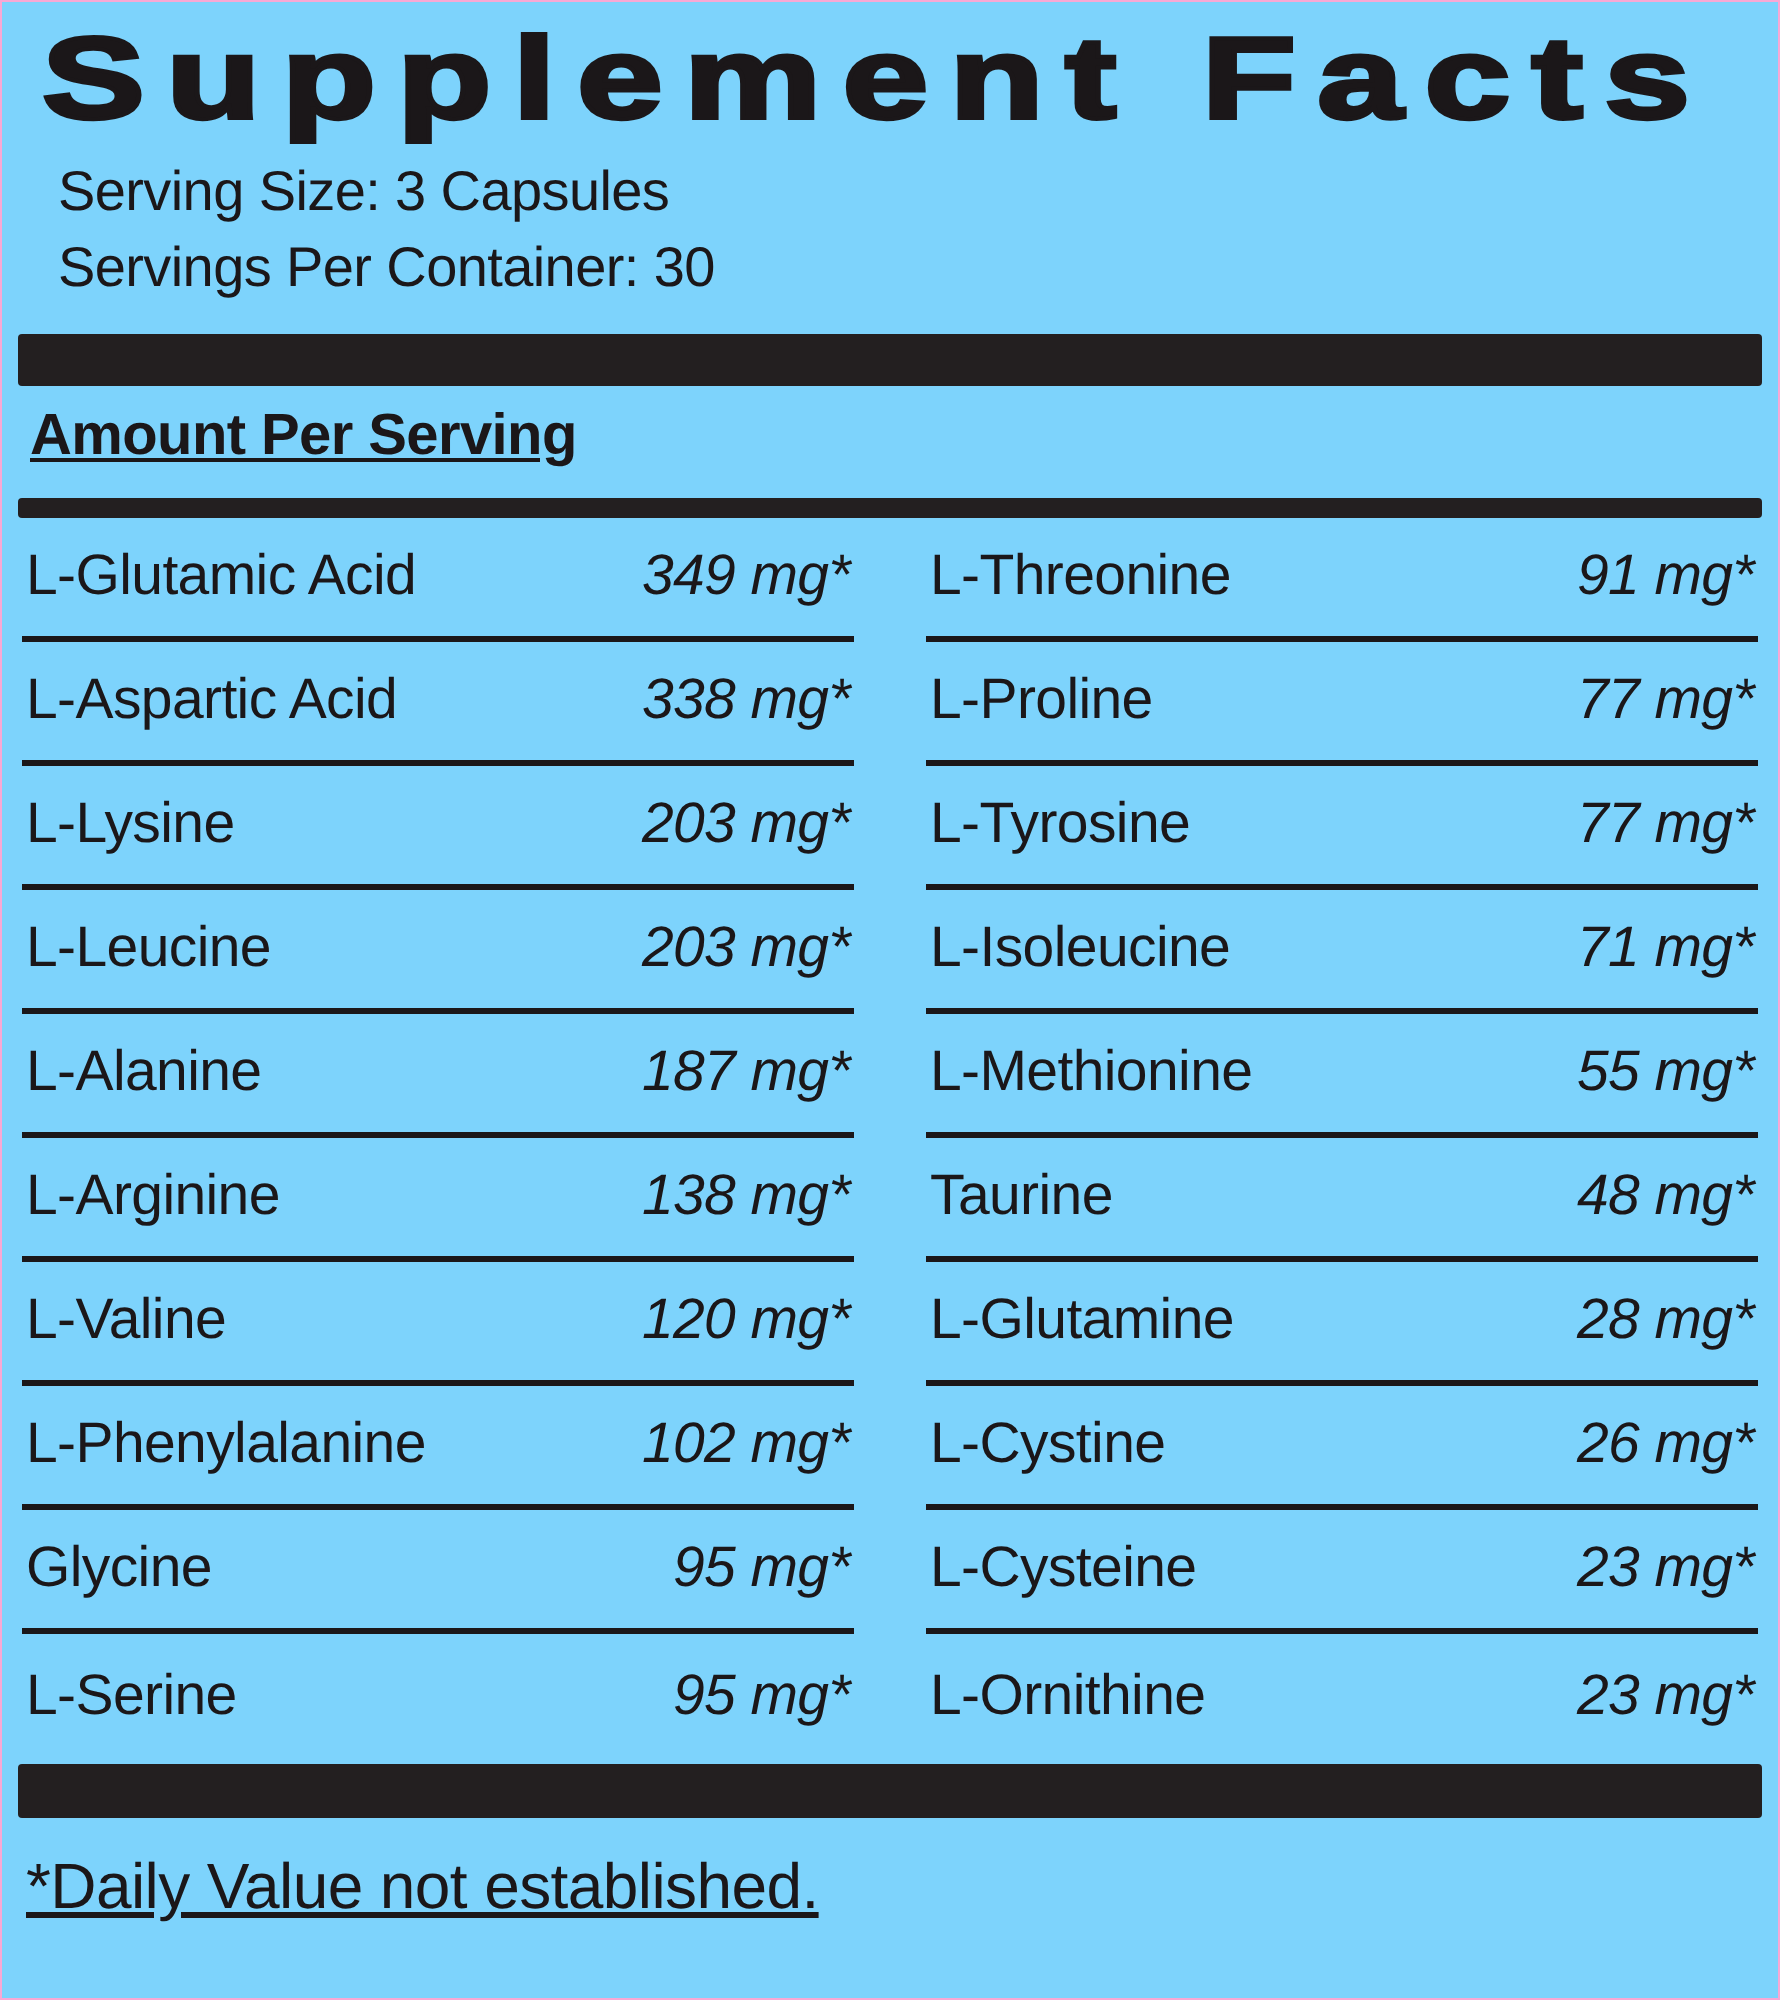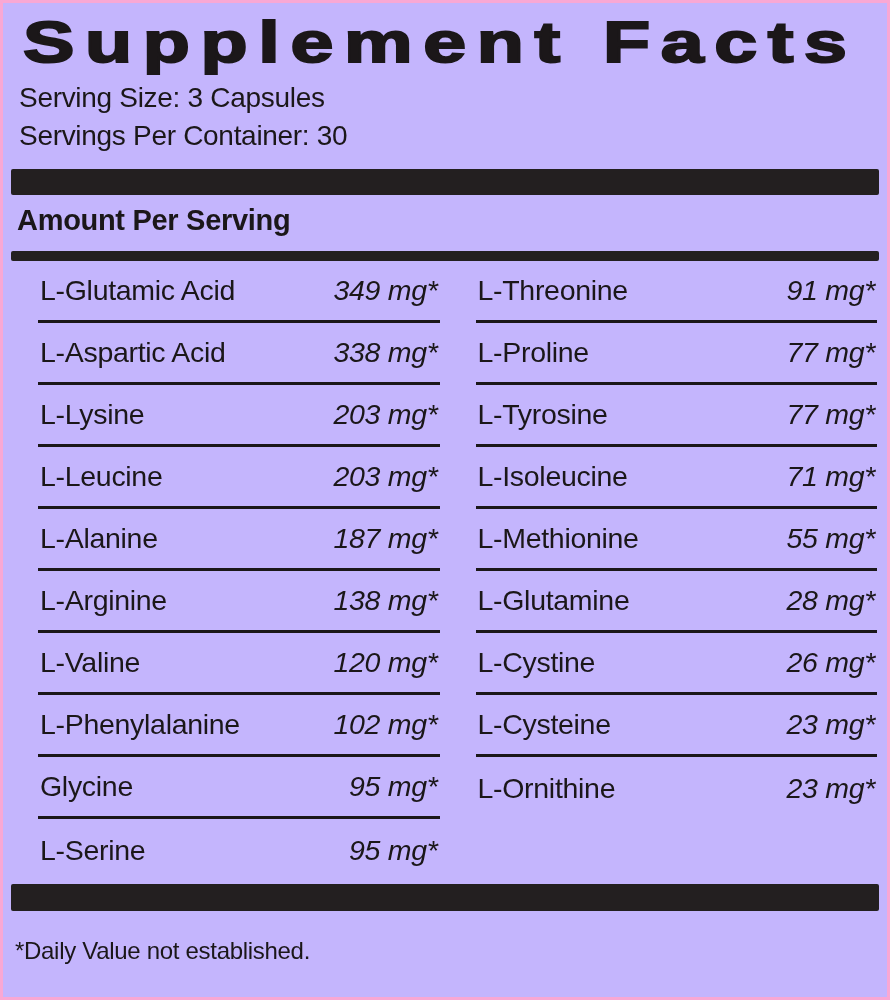--- a/index.html
+++ b/index.html
@@ -5,82 +5,83 @@
   html, body {
     margin: 0;
     padding: 0;
     background: #ffffff;
   }
   .label {
     position: relative;
     width: 890px;
     height: 1000px;
     box-sizing: border-box;
-    background: #c4b5fd;
-    border: 3px solid #f9a8d4;
+    background: #7dd3fc;
+    border: 1px solid #f9a8d4;
     padding: 8px 8px 0 8px;
     font-family: "Liberation Sans", "DejaVu Sans", sans-serif;
     color: #1b1719;
     overflow: hidden;
   }
   .title {
     margin: 2px 0 8px 12px;
     font-size: 58px;
     font-weight: 900;
     line-height: 1.0;
     letter-spacing: 8px;
     white-space: nowrap;
     transform: scaleX(1.33);
     transform-origin: left center;
     -webkit-text-stroke: 2px currentColor;
   }
   .serving-line {
     font-size: 28px;
     line-height: 38px;
-    margin-left: 8px;
+    margin-left: 20px;
     letter-spacing: -0.3px;
   }
   .bar {
     background: #231f20;
     border-radius: 2px;
   }
   .bar.thick-top { height: 26px; margin-top: 14px; }
   .bar.thin      { height: 10px; margin-top: 10px; }
   .bar.thick-bottom { height: 27px; margin-top: 3px; }
   .aps-heading {
     font-size: 29px;
     font-weight: bold;
     line-height: 42px;
     margin: 4px 0 0 6px;
     letter-spacing: -0.3px;
+    text-decoration: underline;
   }
   .grid {
     display: grid;
     grid-template-columns: 1fr 1fr;
     column-gap: 36px;
     padding: 0 2px;
-    margin-left: 25px;
   }
   .row {
     display: flex;
     justify-content: space-between;
     align-items: center;
     height: 62px;
     box-sizing: border-box;
     border-bottom: 3px solid #1b1719;
     font-size: 28.5px;
     letter-spacing: -0.3px;
     padding: 0 2px;
   }
   .row.last { border-bottom: none; }
   .amt { white-space: nowrap; padding-left: 10px; font-style: italic; }
   .footnote {
-    font-size: 24px;
-    margin: 26px 0 0 4px;
+    font-size: 32px;
+    margin: 16px 0 0 4px;
     letter-spacing: -0.3px;
+    text-decoration: underline;
   }
 </style>
 </head>
 <body>
 
 <div class="label">
 
   <h1 class="title">Supplement Facts</h1>
 
   <div class="serving-line">Serving Size: 3 Capsules</div>
@@ -152,20 +153,24 @@
       </div>
       <div class="row">
         <span class="ing">L-Isoleucine</span>
         <span class="amt">71 mg*</span>
       </div>
       <div class="row">
         <span class="ing">L-Methionine</span>
         <span class="amt">55 mg*</span>
       </div>
       <div class="row">
+        <span class="ing">Taurine</span>
+        <span class="amt">48 mg*</span>
+      </div>
+      <div class="row">
         <span class="ing">L-Glutamine</span>
         <span class="amt">28 mg*</span>
       </div>
       <div class="row">
         <span class="ing">L-Cystine</span>
         <span class="amt">26 mg*</span>
       </div>
       <div class="row">
         <span class="ing">L-Cysteine</span>
         <span class="amt">23 mg*</span>

